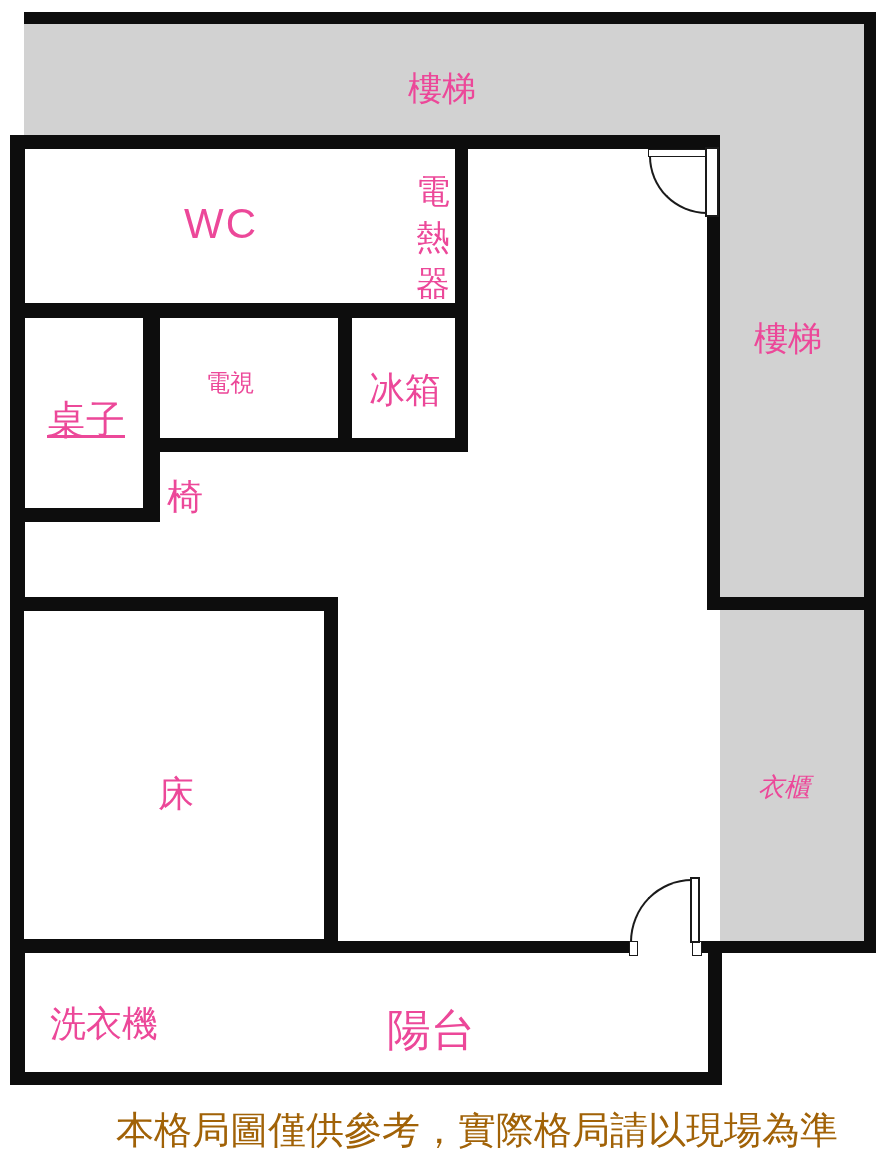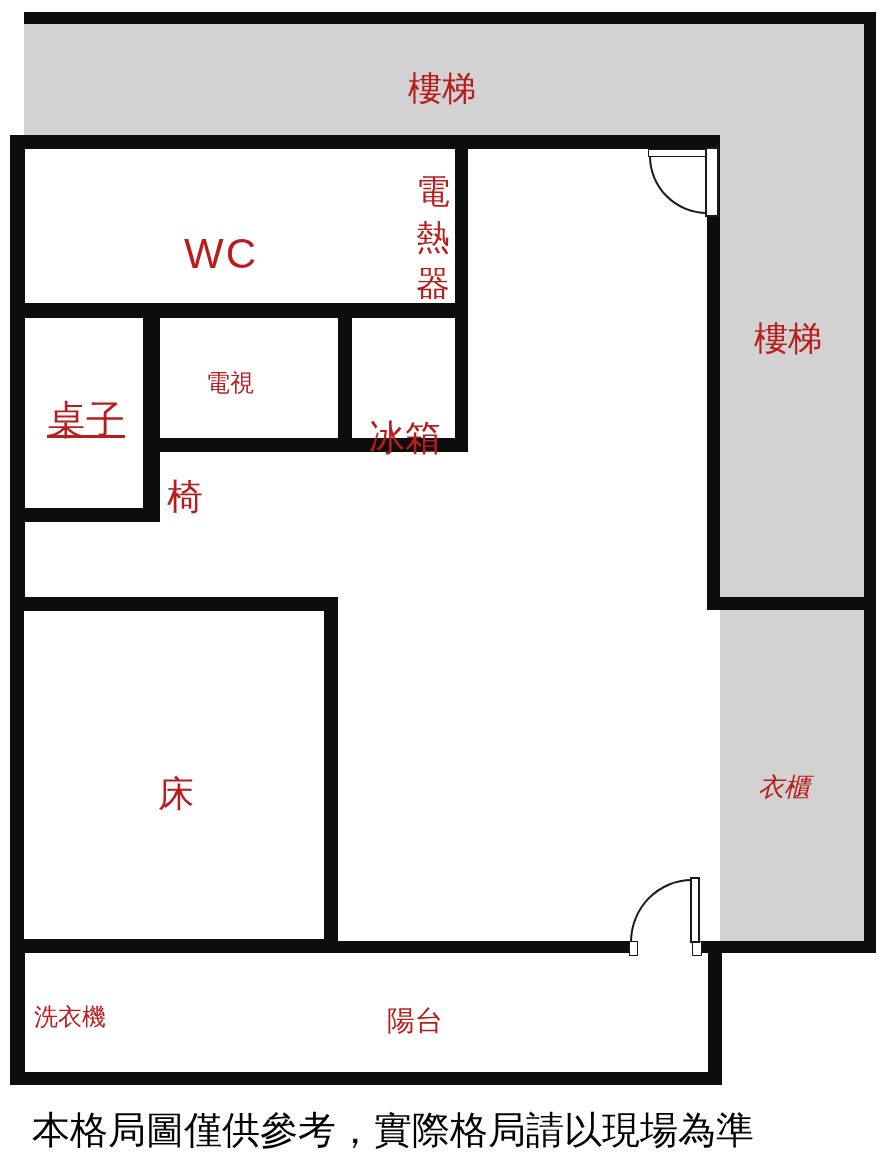--- a/index.html
+++ b/index.html
@@ -18,21 +18,21 @@
   .wall {
     position: absolute;
     background: var(--wall, #0d0d0d);
   }
   .gray-area {
     position: absolute;
     background: var(--fill, #d2d2d2);
   }
   .label {
     position: absolute;
-    color: #b91c1c;
+    color: #ec4899;
     white-space: nowrap;
     line-height: 1.1;
   }
   .door-part {
     position: absolute;
     background: #ffffff;
     box-sizing: border-box;
     border: 2px solid #1a1a1a;
   }
   .thin {
@@ -92,37 +92,36 @@
   #door-bottom-arc {
     left:630px; top:879px; width:62px; height:63px;
     border-top: 2px solid #1a1a1a;
     border-left: 2px solid #1a1a1a;
     border-top-left-radius: 100% 100%;
   }
 
   
   #label-stairs-top   { left:408px; top:70px;  font-size:34px; }
   #label-stairs-right { left:754px; top:320px; font-size:34px; }
-  #label-wc           { left:184px; top:201px; font-size:42px; letter-spacing:2px;margin-top:30px; }
+  #label-wc           { left:184px; top:201px; font-size:42px; letter-spacing:2px; }
   #label-heater       { left:416px; top:168px; width:38px; font-size:34px; line-height:46px;
                         word-break:break-all; white-space:normal; }
   #label-desk         { left:47px;  top:399px; font-size:39px;text-decoration:underline; }
   #label-tv           { left:206px; top:370px; font-size:24px; }
-  #label-fridge       { left:369px; top:370px; font-size:36px;margin-top:48px; }
+  #label-fridge       { left:369px; top:370px; font-size:36px; }
   #label-chair        { left:167px; top:477px; font-size:36px; }
   #label-bed          { left:158px; top:774px; font-size:36px; }
   #label-wardrobe     { left:758px; top:773px; font-size:26px;font-style:italic; }
-  #label-washer       { left:34px;  top:1004px; font-size:24px; }
-  #label-balcony      { left:387px; top:1006px; font-size:28px; }
+  #label-washer       { left:50px;  top:1004px; font-size:36px; }
+  #label-balcony      { left:387px; top:1006px; font-size:44px; }
   #disclaimer {
     left:0px; top:1110px; width:838px;
     font-size:38px;
-    text-align:left;
-    color:#000000;
-    padding-left:32px;
+    text-align:right;
+    color:#a16207;
   }
 </style>
 </head>
 <body>
 
 <div id="plan-canvas" style="--wall: #0d0d0d; --fill: #d2d2d2; --bg: #ffffff;">
 
   <div id="stairs-top" class="gray-area"></div>
   <div id="stairs-right" class="gray-area"></div>
   <div id="wardrobe-area" class="gray-area"></div>

